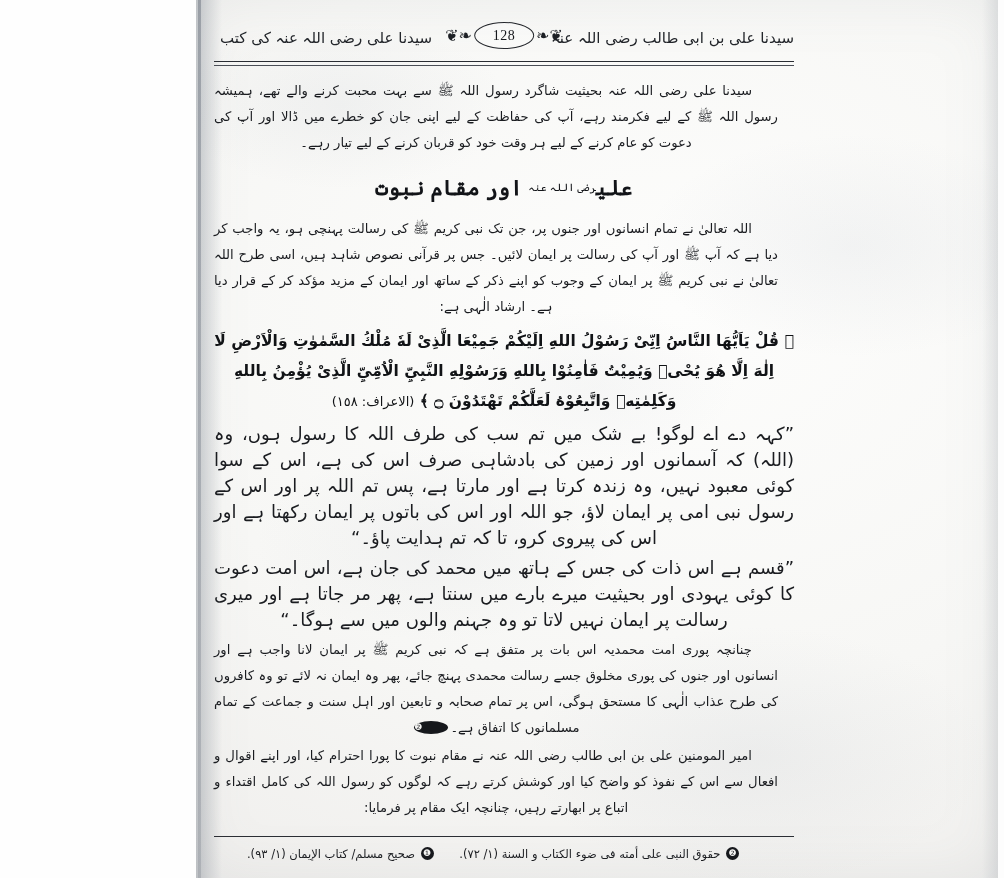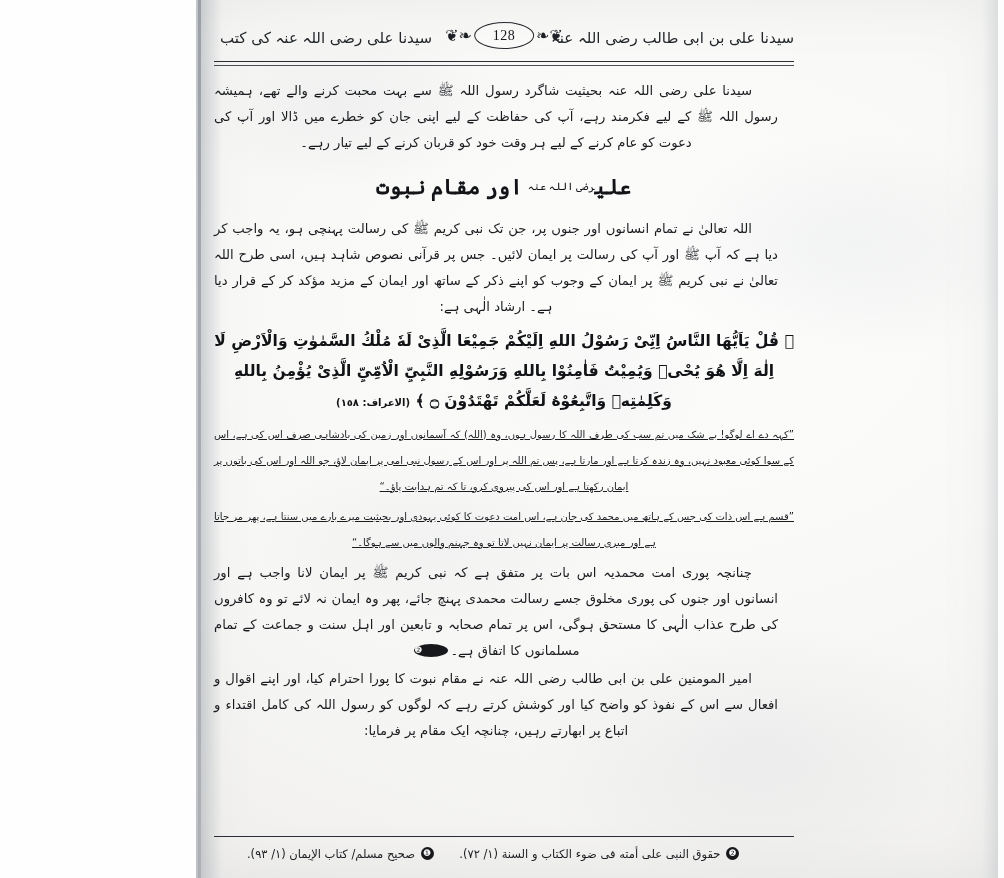--- a/index.html
+++ b/index.html
@@ -163,63 +163,62 @@
   .p.indent { text-indent: 26px; text-align-last: center; }
 
   .heading {
     text-align: center;
     font-size: 21px;
     line-height: 1.5;
     color: #121418;
     margin: 16px 0 12px 0;
     font-weight: 700;
     direction: rtl;
-    font-family: Liberation Serif, serif;
+    font-family: Liberation Sans, sans-serif;
   }
   .heading .sup {
     font-size: 10.5px;
     vertical-align: 4px;
     font-weight: 400;
   }
 
   .quran {
     font-size: 15.5px;
     line-height: 30px;
     text-align: center;
     color: #111316;
     direction: rtl;
     margin: 6px 0 4px 0;
     font-family: "DejaVu Sans", sans-serif;
     font-weight: 600;
   }
   .quran .ref {
-    font-size: 10px;
-    font-weight: 700;
+    font-size: 13px;
+    font-weight: 400;
   }
 
   .hadith {
     font-size: 14.5px;
     line-height: 29px;
     text-align: center;
     color: #111316;
     direction: rtl;
     margin: 4px 0 6px 0;
     font-weight: 600;
     font-family: "DejaVu Sans", sans-serif;
   }
 
   .translation {
-    font-size: 10px;
+    font-size: 18px;
     line-height: 26px;
     text-align: justify;
     text-align-last: center;
     direction: rtl;
     color: #1a1c20;
     margin: 2px 0 4px 0;
-    text-decoration: underline;
   }
 
   .lead-line {
     font-size: 13.2px;
     line-height: 26px;
     text-align: left;
     direction: rtl;
     color: #1a1c20;
     margin: 6px 0 2px 0;
   }

